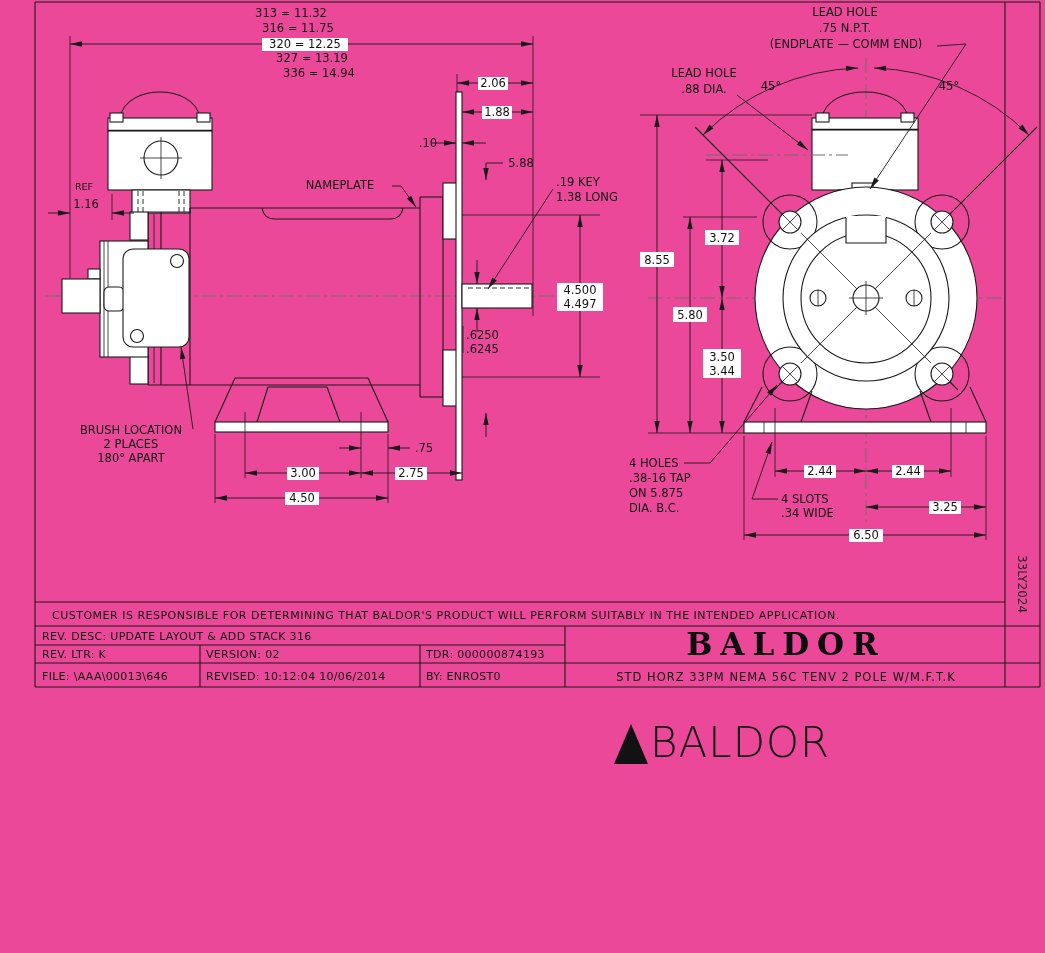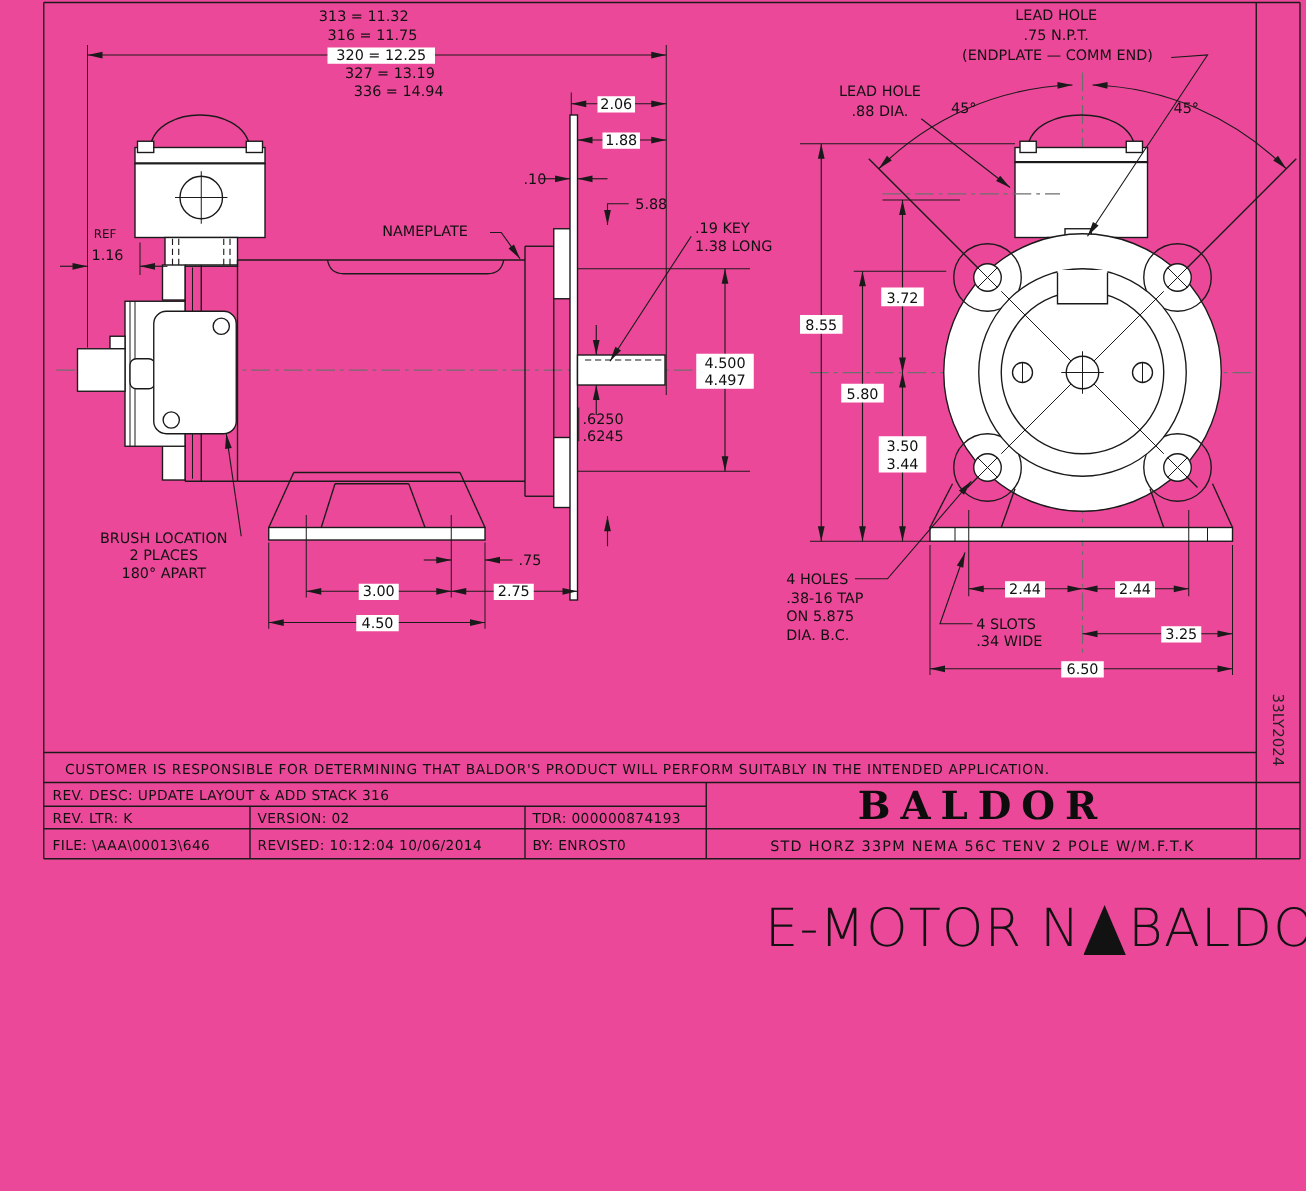--- a/index.html
+++ b/index.html
@@ -358,15 +358,15 @@
     <text class="tb" x="426" y="658">TDR: 000000874193</text>
     <text class="tb" x="42" y="680">FILE: \AAA\00013\646</text>
     <text class="tb" x="206" y="680">REVISED: 10:12:04 10/06/2014</text>
     <text class="tb" x="426" y="680">BY: ENROST0</text>
     <text class="brand" x="786" y="655">BALDOR</text>
     <text class="desc" x="786" y="681">STD HORZ 33PM NEMA 56C TENV 2 POLE W/M.F.T.K</text>
   </g>
 </svg>
 
 <div id="footer-logo">
-  <span>E-MOTOR N</span><span class="tri"></span><span>BALDOR</span>
+  <span class="tri"></span><span>BALDOR</span>
 </div>
 </div>
 
 </body></html>

